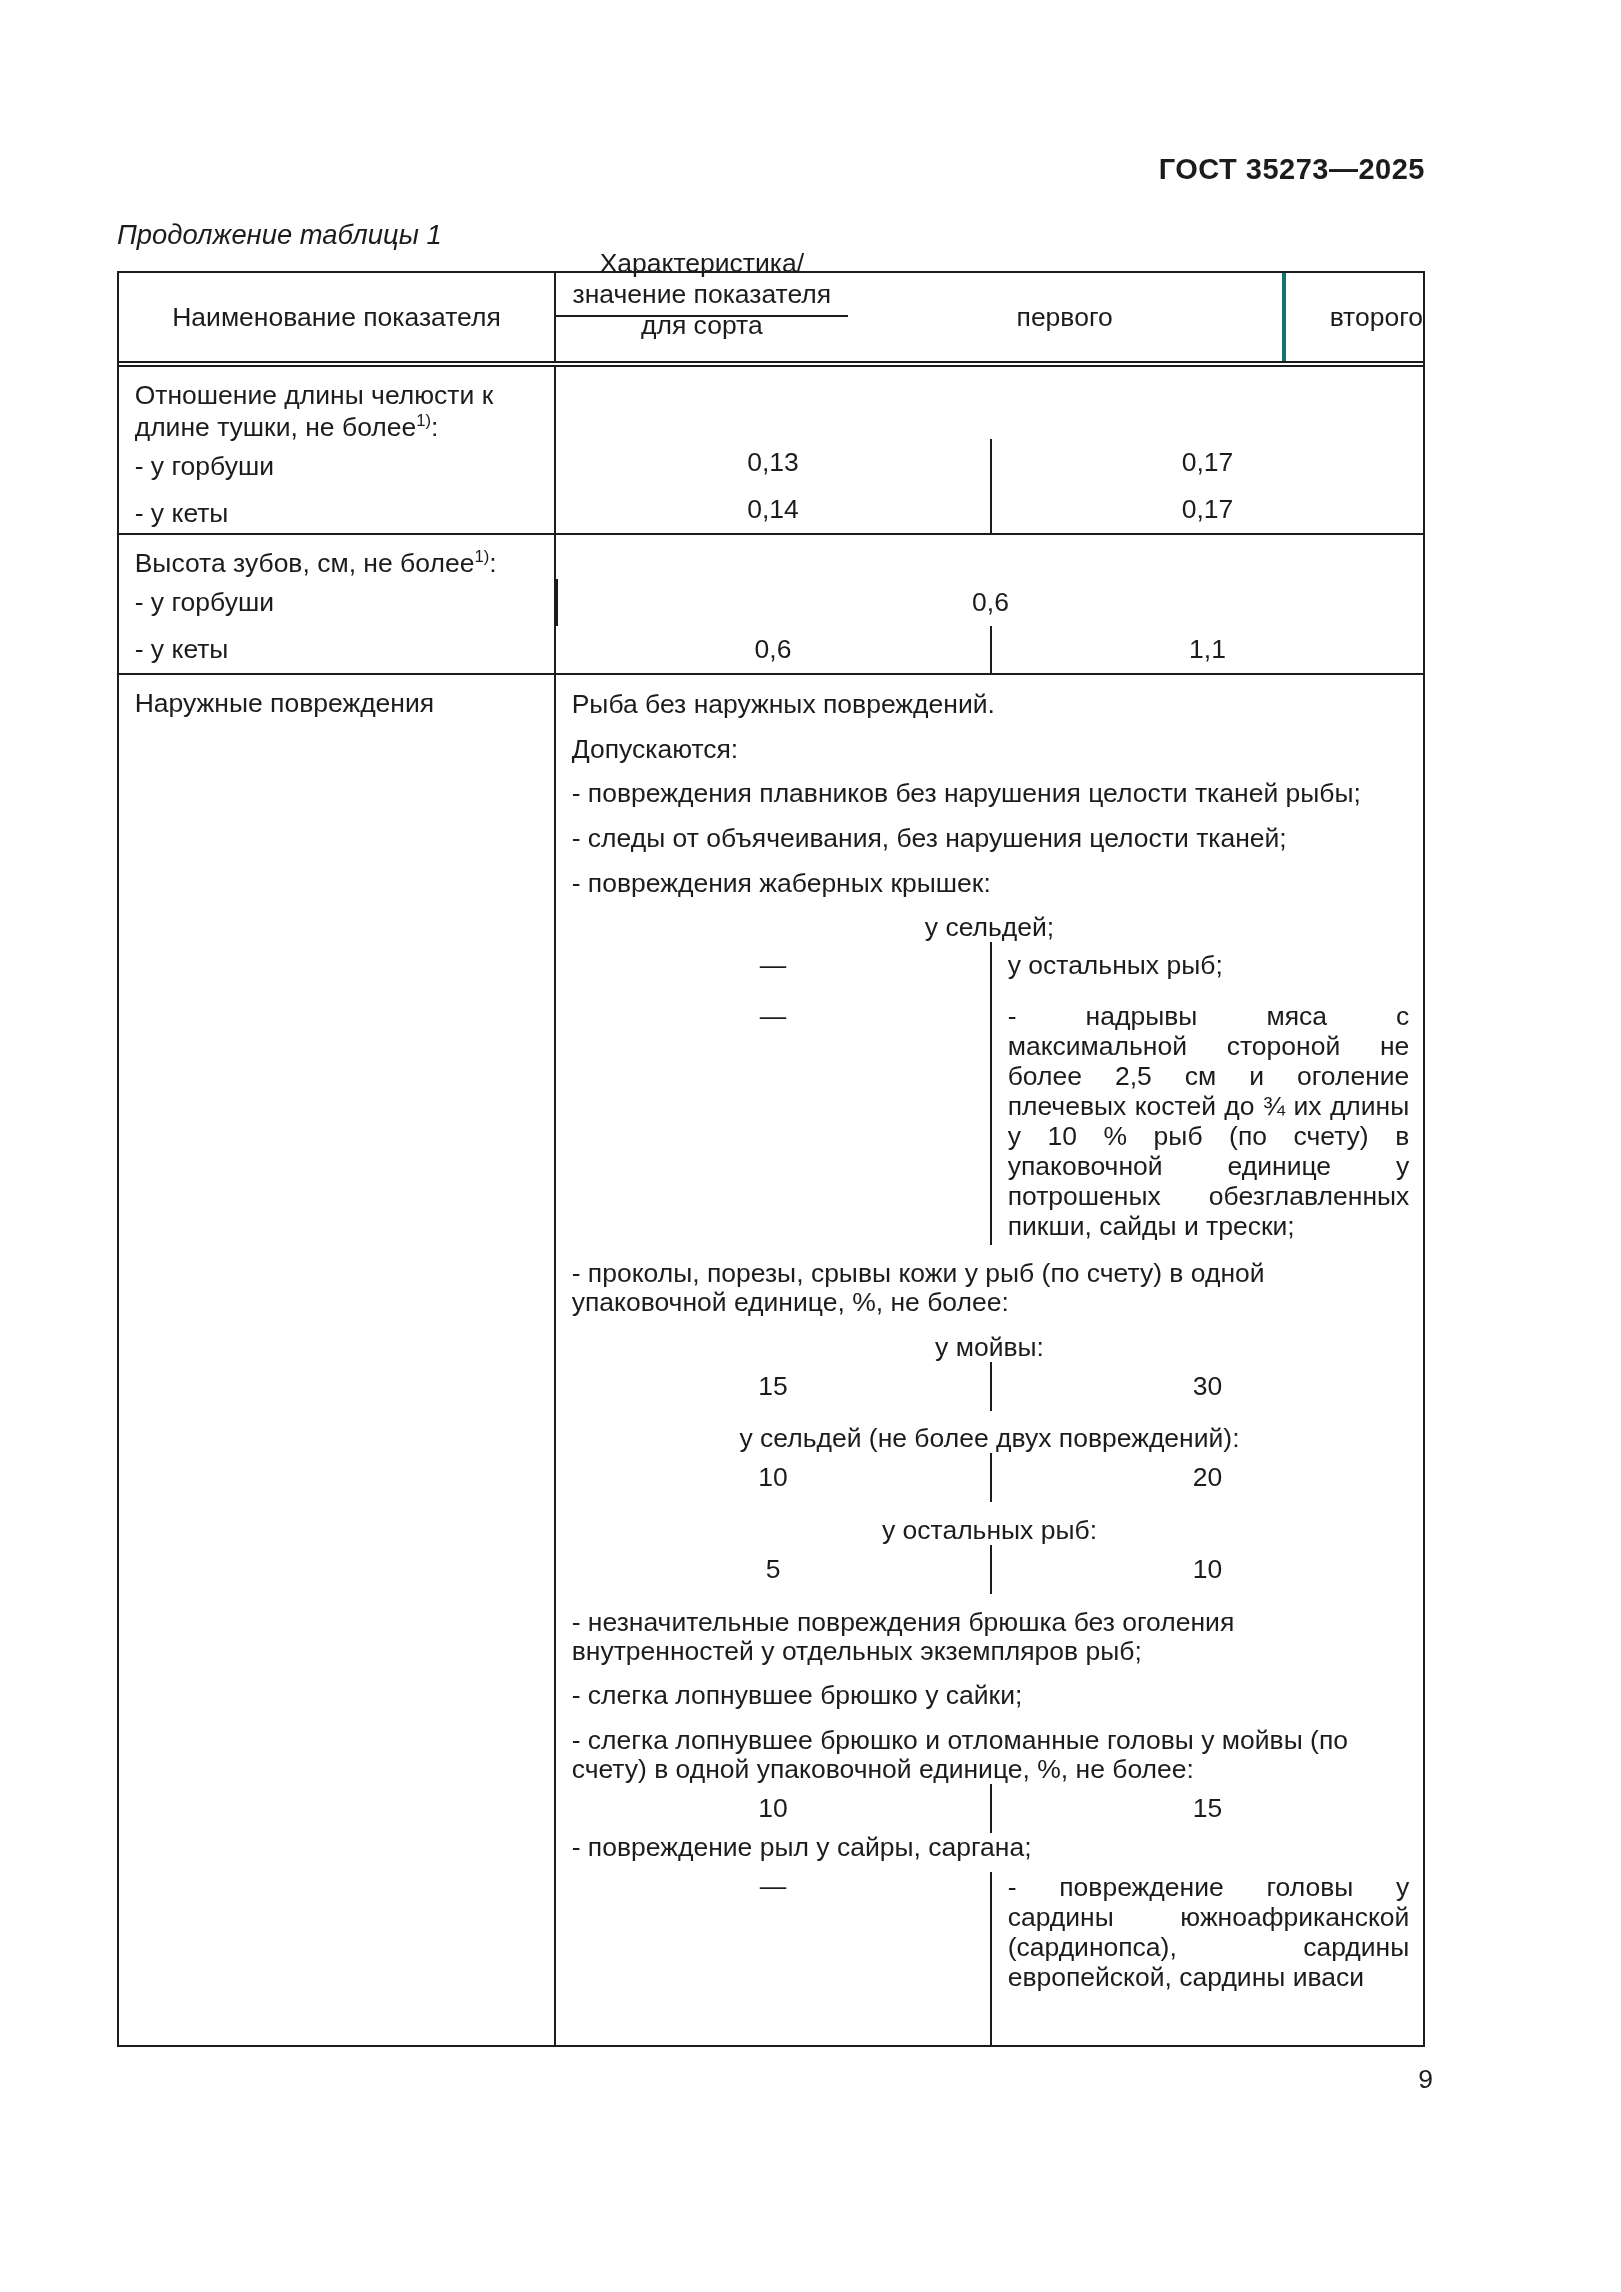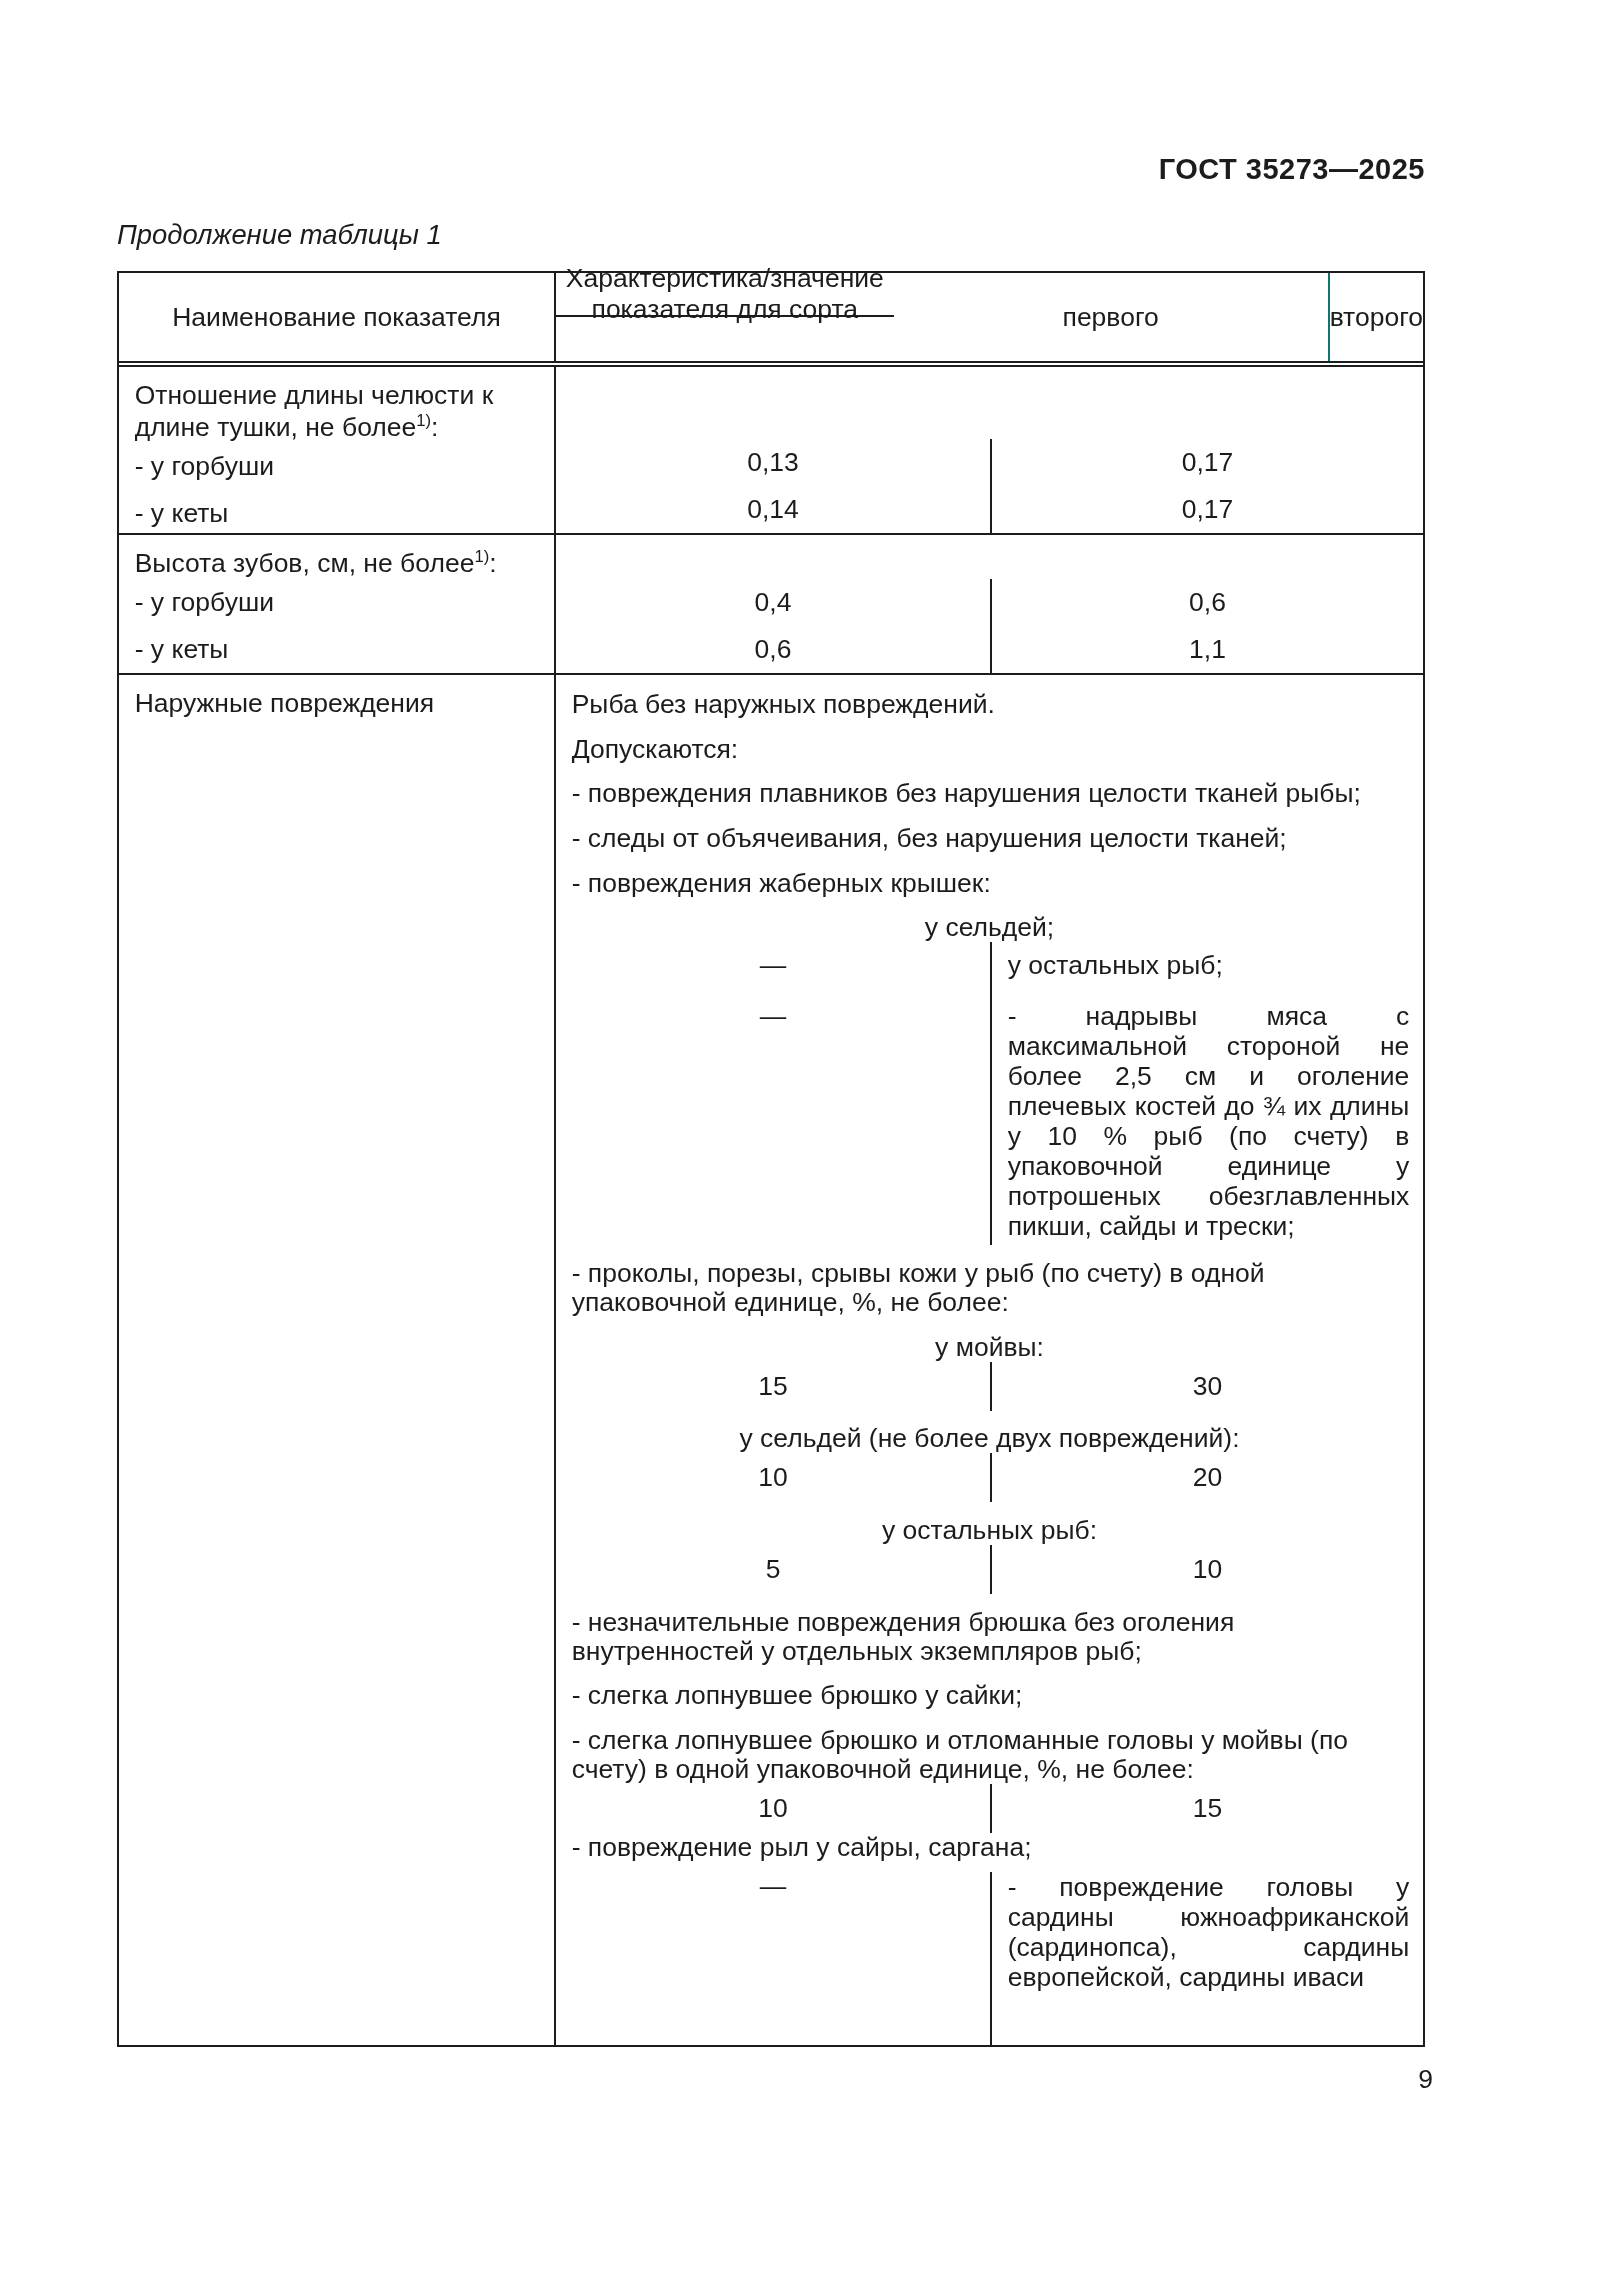--- a/index.html
+++ b/index.html
@@ -30,21 +30,21 @@
     width:437px;box-sizing:border-box;border-right:2px solid #1c1c1c;
     display:flex;align-items:center;justify-content:center;text-align:center;
   }
   .th-right{flex:1;display:flex;flex-direction:row;}
   .th-value{
     height:44px;box-sizing:border-box;border-bottom:2px solid #1c1c1c;
     display:flex;align-items:center;justify-content:center;text-align:center;
   }
   .th-subs{flex:1;display:flex;}
   .th-sub{width:434px;display:flex;align-items:center;justify-content:center;}
-  .th-sub.second{width:auto;flex:1;border-left:2px solid #0f766e;}
+  .th-sub.second{width:auto;flex:1;border-left:4px solid #0f766e;padding-left:44px;}
   .double-rule{
     flex:none;height:2px;
     border-top:2px solid #1c1c1c;border-bottom:2px solid #1c1c1c;
   }
   
   .brow{display:flex;flex:none;box-sizing:border-box;}
   .row-a{height:168px;border-bottom:2.9px solid #1c1c1c;}
   .row-b{height:140px;border-bottom:2.9px solid #1c1c1c;}
   .row-c{flex:1;}
   .cell-name{
@@ -122,21 +122,20 @@
     </div>
 
     <div class="brow row-b">
       <div class="cell-name">
         <div class="name-text"><span>Высота зубов, см, не более</span><sup>1)</sup><span>:</span></div>
         <div class="sub-label">- у горбуши</div>
         <div class="sub-label">- у кеты</div>
       </div>
       <div class="cell-vals">
         <div class="vals">
-          <div class="half">0,4</div>
           <div class="half second">0,6</div>
         </div>
         <div class="vals">
           <div class="half">0,6</div>
           <div class="half second">1,1</div>
         </div>
       </div>
     </div>
 
     <div class="brow row-c">

